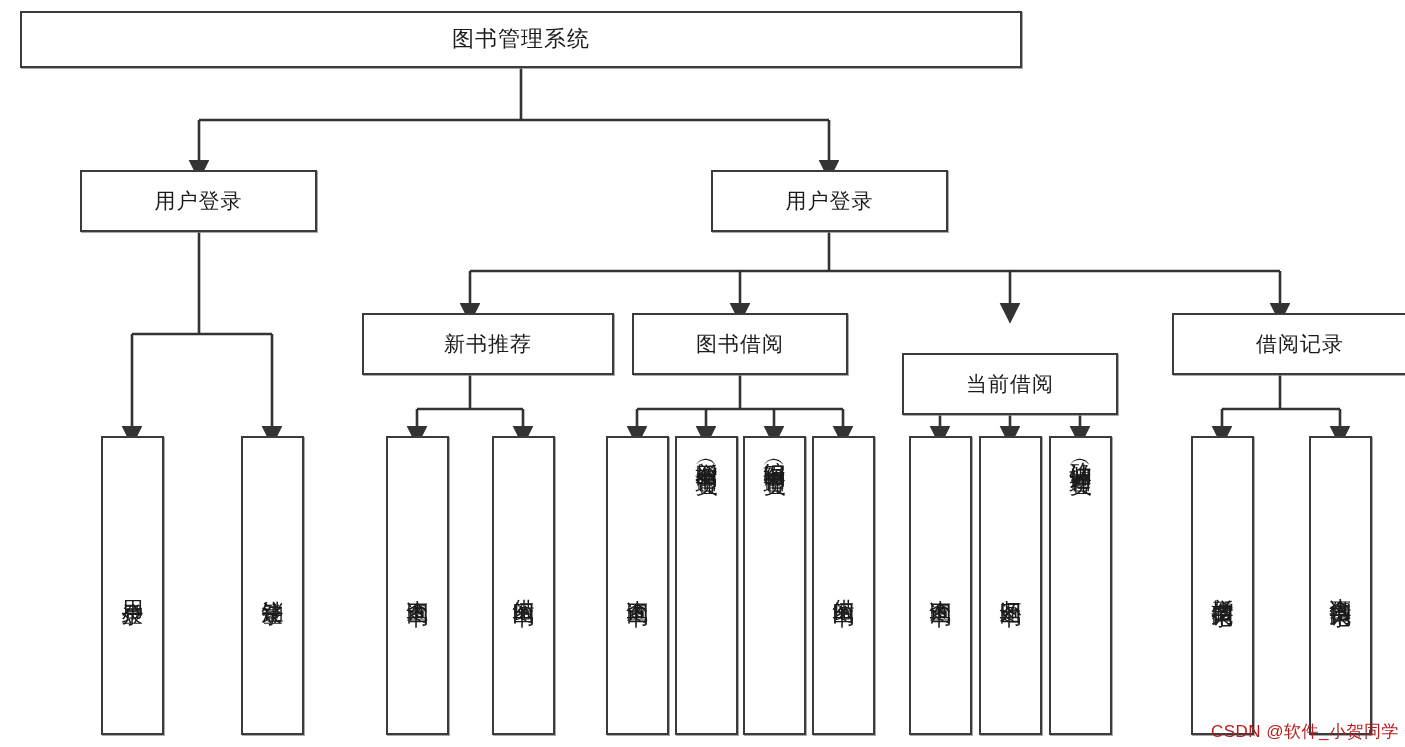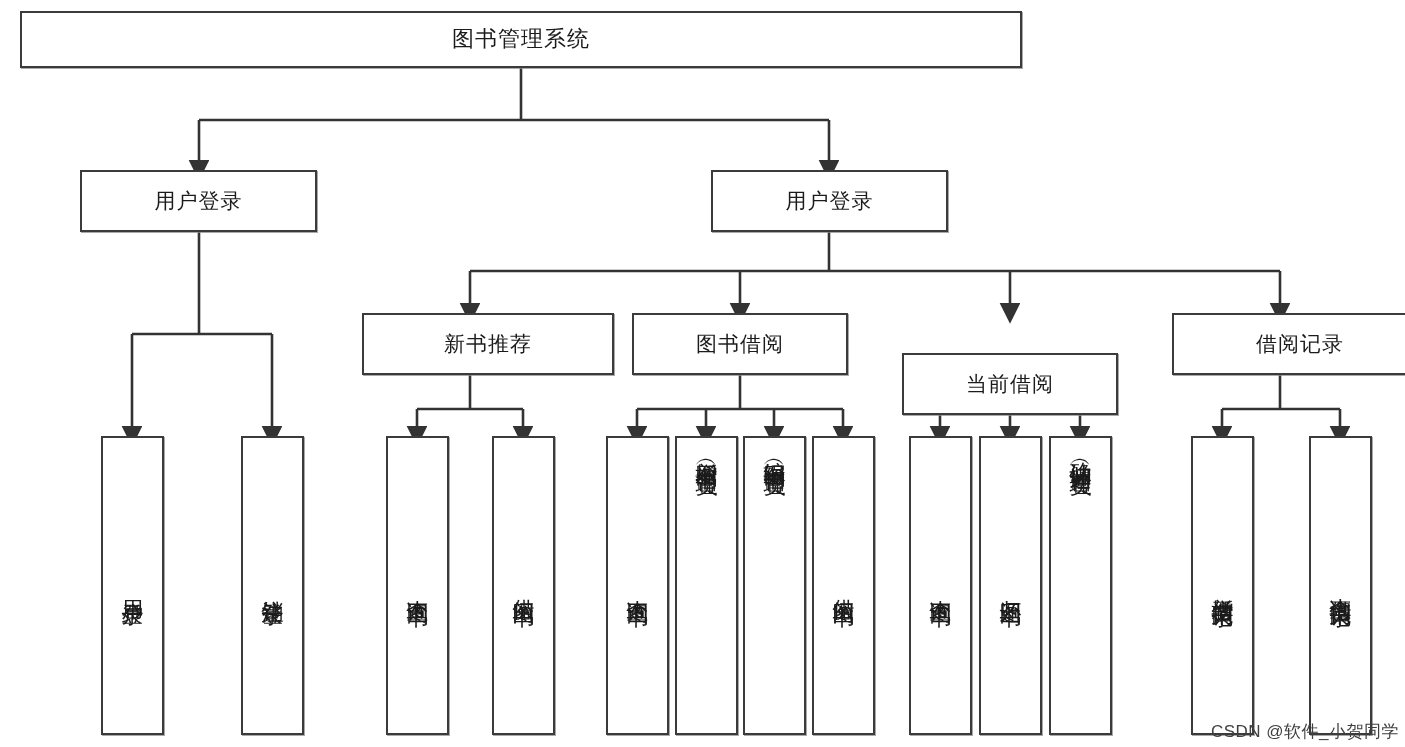--- a/index.html
+++ b/index.html
@@ -62,21 +62,21 @@
   }
   .node.v.mid{
     align-items:center;
     padding-top:0;
   }
   #watermark{
     position:absolute;
     right:6px;
     bottom:4px;
     font-size:17px;
-    color:#404040;
+    color:#b91c1c;
     letter-spacing:.5px;
     z-index:3;
     white-space:nowrap;
   }
 </style>
 </head>
 <body>
 
 <div id="diagram">
 

